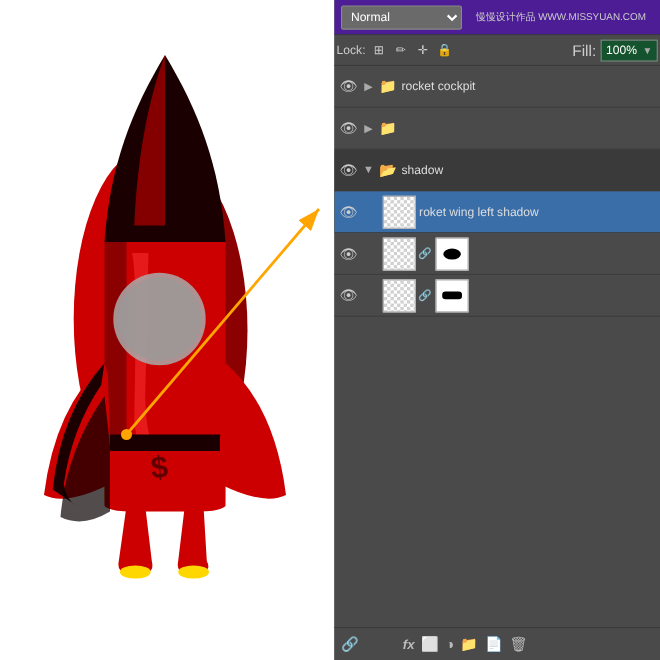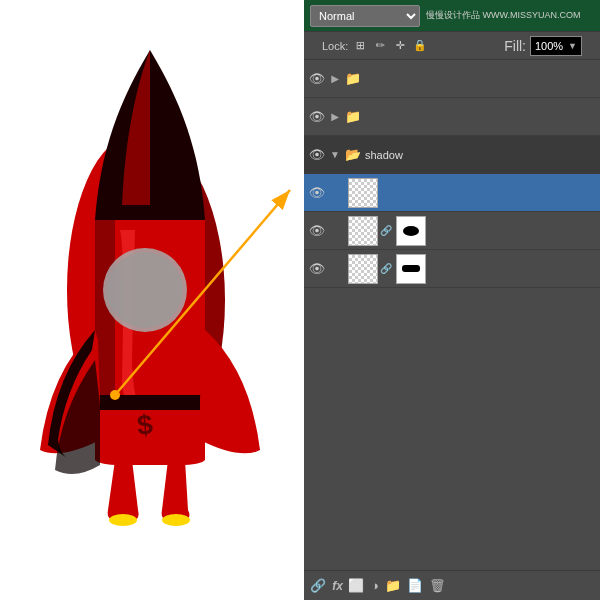--- a/index.html
+++ b/index.html
@@ -27,21 +27,21 @@
       right: 0; top: 0;
       width: 296px;
       height: 600px;
       background: #4a4a4a;
       display: flex;
       flex-direction: column;
     }
 
     
     .panel-topbar {
-      background: #14532d;
+      background: #4c1d95;
       padding: 4px 6px;
       display: flex;
       align-items: center;
       gap: 6px;
       height: 32px;
       border-bottom: 1px solid #3a3a3a;
     }
 
     .blend-mode-select {
       background: #6a6a6a;
@@ -51,28 +51,28 @@
       padding: 2px 4px;
       width: 110px;
       height: 22px;
       border-radius: 2px;
     }
 
     .watermark {
       font-size: 9px;
       color: #ccc;
       flex: 1;
-      text-align: left;
+      text-align: center;
       overflow: hidden;
     }
 
     
     .lock-fill-row {
       background: #4a4a4a;
-      padding: 3px 18px;
+      padding: 3px 2px;
       display: flex;
       align-items: center;
       gap: 4px;
       height: 28px;
       border-bottom: 1px solid #3a3a3a;
     }
 
     .lock-label {
       color: #ccc;
       font-size: 11px;
@@ -314,32 +314,33 @@
     <span class="watermark">慢慢设计作品 WWW.MISSYUAN.COM</span>
   </div>
 
   <div class="lock-fill-row">
     <span class="lock-label">Lock:</span>
     <span class="lock-icon">⊞</span>
     <span class="lock-icon">✏</span>
     <span class="lock-icon">✛</span>
     <span class="lock-icon">🔒</span>
     <span class="fill-label">Fill:</span>
-    <div style="background:#000000;border:1px solid #888;color:#fff;font-size:11px;width:52px;height:20px;display:flex;align-items:center;padding:0 4px;gap:0;">
+    <div style="background:#14532d;border:1px solid #888;color:#fff;font-size:11px;width:52px;height:20px;display:flex;align-items:center;padding:0 4px;gap:0;">
       <span>100%</span>
       <span style="margin-left:auto;color:#aaa;font-size:9px;">▼</span>
     </div>
   </div>
 
   <div class="layers-list">
 
     <div class="layer-item">
       <span class="eye-icon">👁</span>
       <span class="layer-arrow">▶</span>
       <span class="folder-icon" style="color:#c8a000;">📁</span>
+      <span class="layer-name">rocket cockpit</span>
     </div>
 
     <div class="layer-item">
       <span class="eye-icon">👁</span>
       <span class="layer-arrow">▶</span>
       <span class="folder-icon" style="color:#c8a000;">📁</span>
     </div>
 
     <div class="layer-item shadows-header">
       <span class="eye-icon">👁</span>
@@ -348,20 +349,21 @@
       <span class="layer-name">shadow</span>
     </div>
 
     <div class="layer-item active">
       <span class="eye-icon">👁</span>
       <div class="layer-indent"></div>
       <div class="layer-thumbnail checker-pattern" style="width:30px;height:30px;border:1px solid #aaa;flex-shrink:0;
         background-image:linear-gradient(45deg,#ccc 25%,transparent 25%),linear-gradient(-45deg,#ccc 25%,transparent 25%),linear-gradient(45deg,transparent 75%,#ccc 75%),linear-gradient(-45deg,transparent 75%,#ccc 75%);
         background-size:6px 6px;background-position:0 0,0 3px,3px -3px,-3px 0;">
       </div>
+      <span class="layer-name">roket wing left shadow</span>
     </div>
 
     <div class="layer-item">
       <span class="eye-icon">👁</span>
       <div class="layer-indent"></div>
       <div class="layer-thumbnail" style="width:30px;height:30px;border:1px solid #aaa;flex-shrink:0;background:#fff;
         background-image:linear-gradient(45deg,#ccc 25%,transparent 25%),linear-gradient(-45deg,#ccc 25%,transparent 25%),linear-gradient(45deg,transparent 75%,#ccc 75%),linear-gradient(-45deg,transparent 75%,#ccc 75%);
         background-size:6px 6px;background-position:0 0,0 3px,3px -3px,-3px 0;">
       </div>
       <span class="layer-link-icon" style="color:#aaa;font-size:10px;">🔗</span>
@@ -380,21 +382,21 @@
       <span class="layer-link-icon" style="color:#aaa;font-size:10px;">🔗</span>
       <div class="layer-mask-thumb" style="width:30px;height:30px;border:1px solid #aaa;flex-shrink:0;background:#fff;display:flex;align-items:center;justify-content:center;">
         <div style="background:#000;border-radius:3px;width:18px;height:7px;"></div>
       </div>
     </div>
 
   </div>
 
   <div class="panel-bottombar">
     <span class="bottom-icon">🔗</span>
-    <span class="bottom-icon" style="font-style:italic;font-weight:bold;font-size:12px;color:#bbb;">fx</span>
+    <span class="bottom-icon" style="font-style:italic;font-weight:bold;font-size:12px;color:#bbb;margin-left:34px;">fx</span>
     <span class="bottom-icon">⬜</span>
     <span class="bottom-icon">◑</span>
     <span class="bottom-icon">📁</span>
     <span class="bottom-icon">📄</span>
     <span class="bottom-icon">🗑</span>
   </div>
 
 </div>
 
 </body></html>

